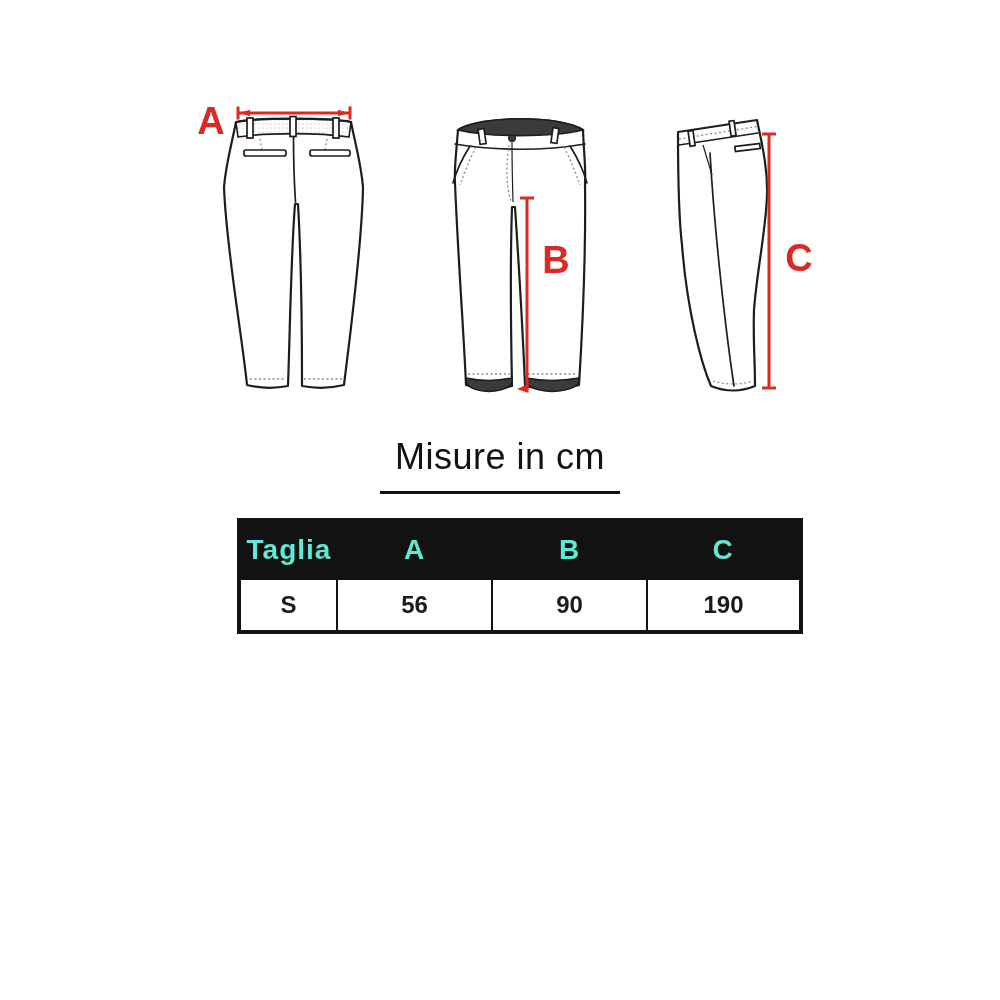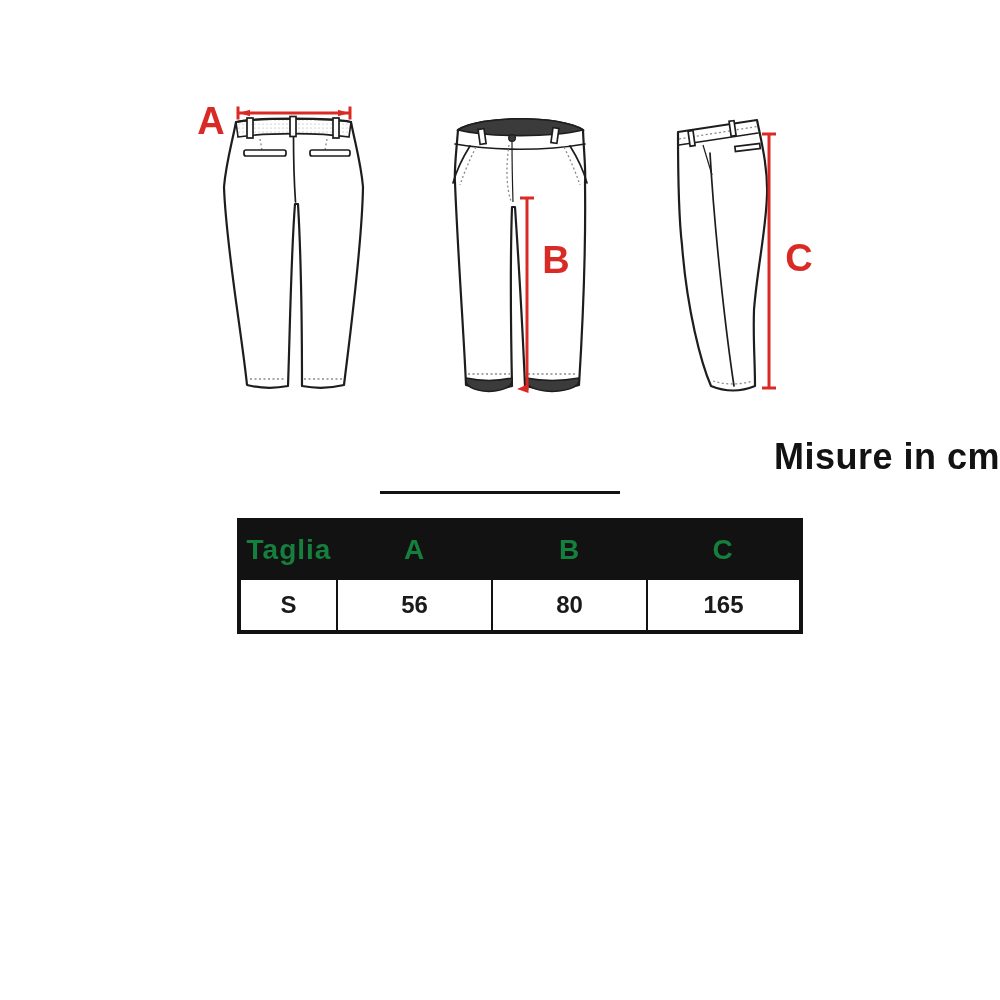--- a/index.html
+++ b/index.html
@@ -35,32 +35,32 @@
   svg .accent-line { stroke: var(--accent); stroke-width: 3; fill: none; }
   svg .accent-fill { fill: var(--accent); stroke: none; }
   svg text.measure-label {
     font-family: "Liberation Sans", sans-serif;
     font-weight: bold; font-size: 38px;
     fill: var(--accent);
   }
 
   .title-block { position: absolute; left: 0; top: 436px; width: 1000px; text-align: center; }
   .title-block h1 {
-    margin: 0; font-size: 36px; font-weight: bold;
-    color: #121212; letter-spacing: 0.5px; text-align: right;
+    margin: 0; font-size: 36px; font-weight: normal;
+    color: #121212; letter-spacing: 0.5px;
   }
   .title-underline { width: 240px; height: 3px; background: #121212; margin: 13px auto 0; }
 
   table.size-table {
     position: absolute; left: 237px; top: 518px; width: 562px;
     border-collapse: collapse; table-layout: fixed;
     border: 4px solid var(--ink-strong);
   }
   table.size-table th {
-    background: var(--ink-strong); color: #15803d;
+    background: var(--ink-strong); color: #5eead4;
     height: 59px; font-size: 28px; font-weight: bold;
     text-align: center; vertical-align: middle; letter-spacing: 1px;
     border: 0;
   }
   table.size-table td {
     background: #ffffff; color: #1a1a1a;
     height: 53px; font-size: 24px; font-weight: bold;
     text-align: center; vertical-align: middle;
     border: 2px solid var(--ink-strong);
   }
@@ -190,19 +190,19 @@
         <th>Taglia</th>
         <th>A</th>
         <th>B</th>
         <th>C</th>
       </tr>
     </thead>
     <tbody>
       <tr>
         <td>S</td>
         <td>56</td>
-        <td>80</td>
-        <td>165</td>
+        <td>90</td>
+        <td>190</td>
       </tr>
     </tbody>
   </table>
 
 </div>
 
 </body></html>

